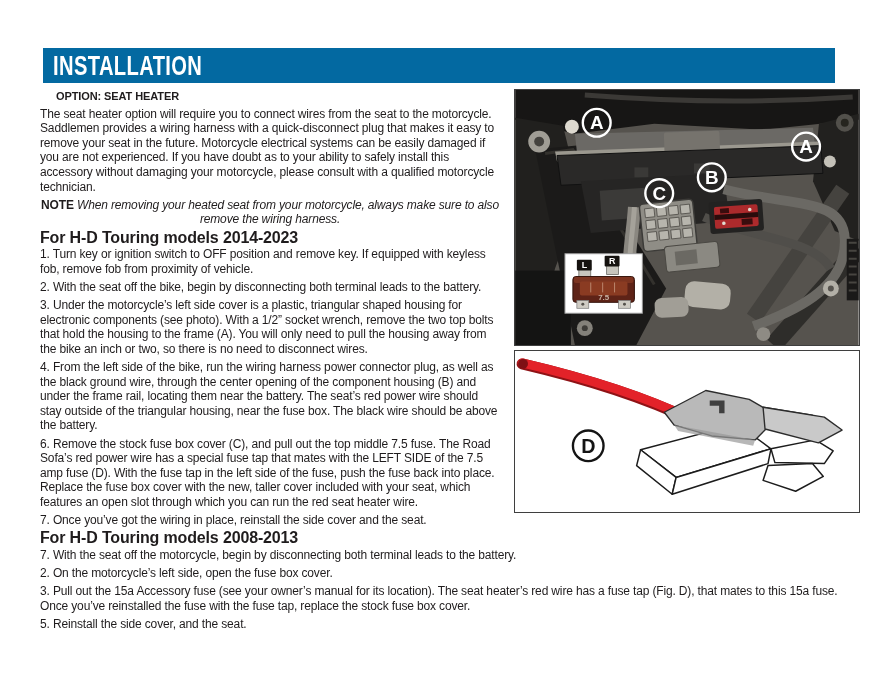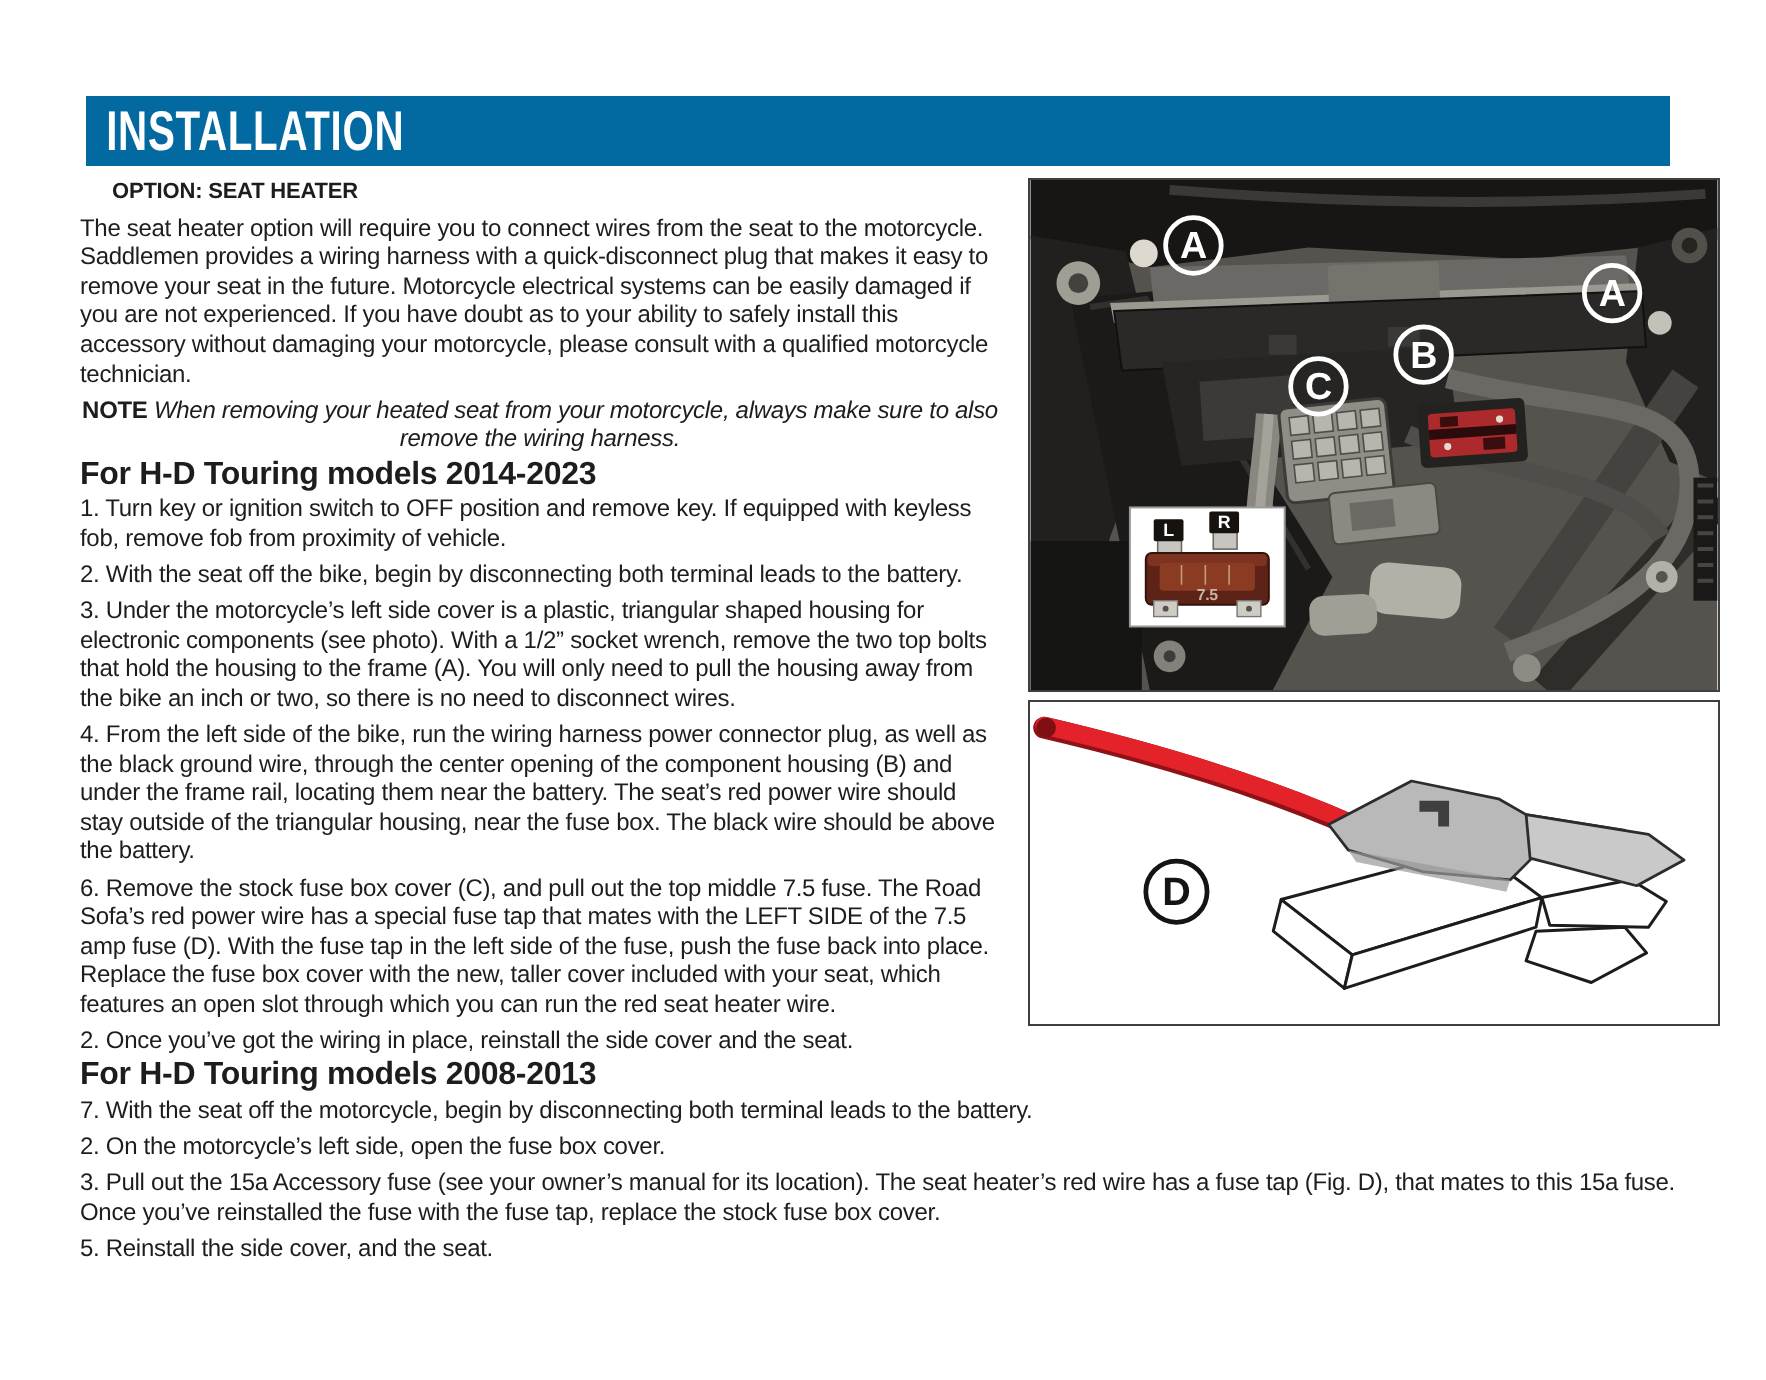--- a/index.html
+++ b/index.html
@@ -240,21 +240,21 @@
     <p>The seat heater option will require you to connect wires from the seat to the motorcycle. Saddlemen provides a wiring harness with a quick-disconnect plug that makes it easy to remove your seat in the future. Motorcycle electrical systems can be easily damaged if you are not experienced. If you have doubt as to your ability to safely install this accessory without damaging your motorcycle, please consult with a qualified motorcycle technician.</p>
 
     <p class="note"><span class="note-label">NOTE</span> <span class="note-body">When removing your heated seat from your motorcycle, always make sure to also remove the wiring harness.</span></p>
 
     <h3>For H-D Touring models 2014-2023</h3>
     <p>1. Turn key or ignition switch to OFF position and remove key. If equipped with keyless fob, remove fob from proximity of vehicle.</p>
     <p>2. With the seat off the bike, begin by disconnecting both terminal leads to the battery.</p>
     <p>3. Under the motorcycle’s left side cover is a plastic, triangular shaped housing for electronic components (see photo). With a 1/2” socket wrench, remove the two top bolts that hold the housing to the frame (A). You will only need to pull the housing away from the bike an inch or two, so there is no need to disconnect wires.</p>
     <p>4. From the left side of the bike, run the wiring harness power connector plug, as well as the black ground wire, through the center opening of the component housing (B) and under the frame rail, locating them near the battery. The seat’s red power wire should stay outside of the triangular housing, near the fuse box. The black wire should be above the battery.</p>
     <p>6. Remove the stock fuse box cover (C), and pull out the top middle 7.5 fuse. The Road Sofa’s red power wire has a special fuse tap that mates with the LEFT SIDE of the 7.5 amp fuse (D). With the fuse tap in the left side of the fuse, push the fuse back into place. Replace the fuse box cover with the new, taller cover included with your seat, which features an open slot through which you can run the red seat heater wire.</p>
-    <p>2. Once you’ve got the wiring in place, reinstall the side cover and the seat.</p>
+    <p>7. Once you’ve got the wiring in place, reinstall the side cover and the seat.</p>
 
     <h3>For H-D Touring models 2008-2013</h3>
     <p>7. With the seat off the motorcycle, begin by disconnecting both terminal leads to the battery.</p>
     <p>2. On the motorcycle’s left side, open the fuse box cover.</p>
     <p>3. Pull out the 15a Accessory fuse (see your owner’s manual for its location). The seat heater’s red wire has a fuse tap (Fig. D), that mates to this 15a fuse. Once you’ve reinstalled the fuse with the fuse tap, replace the stock fuse box cover.</p>
     <p>5. Reinstall the side cover, and the seat.</p>
 
   </main>
 </div>
 

